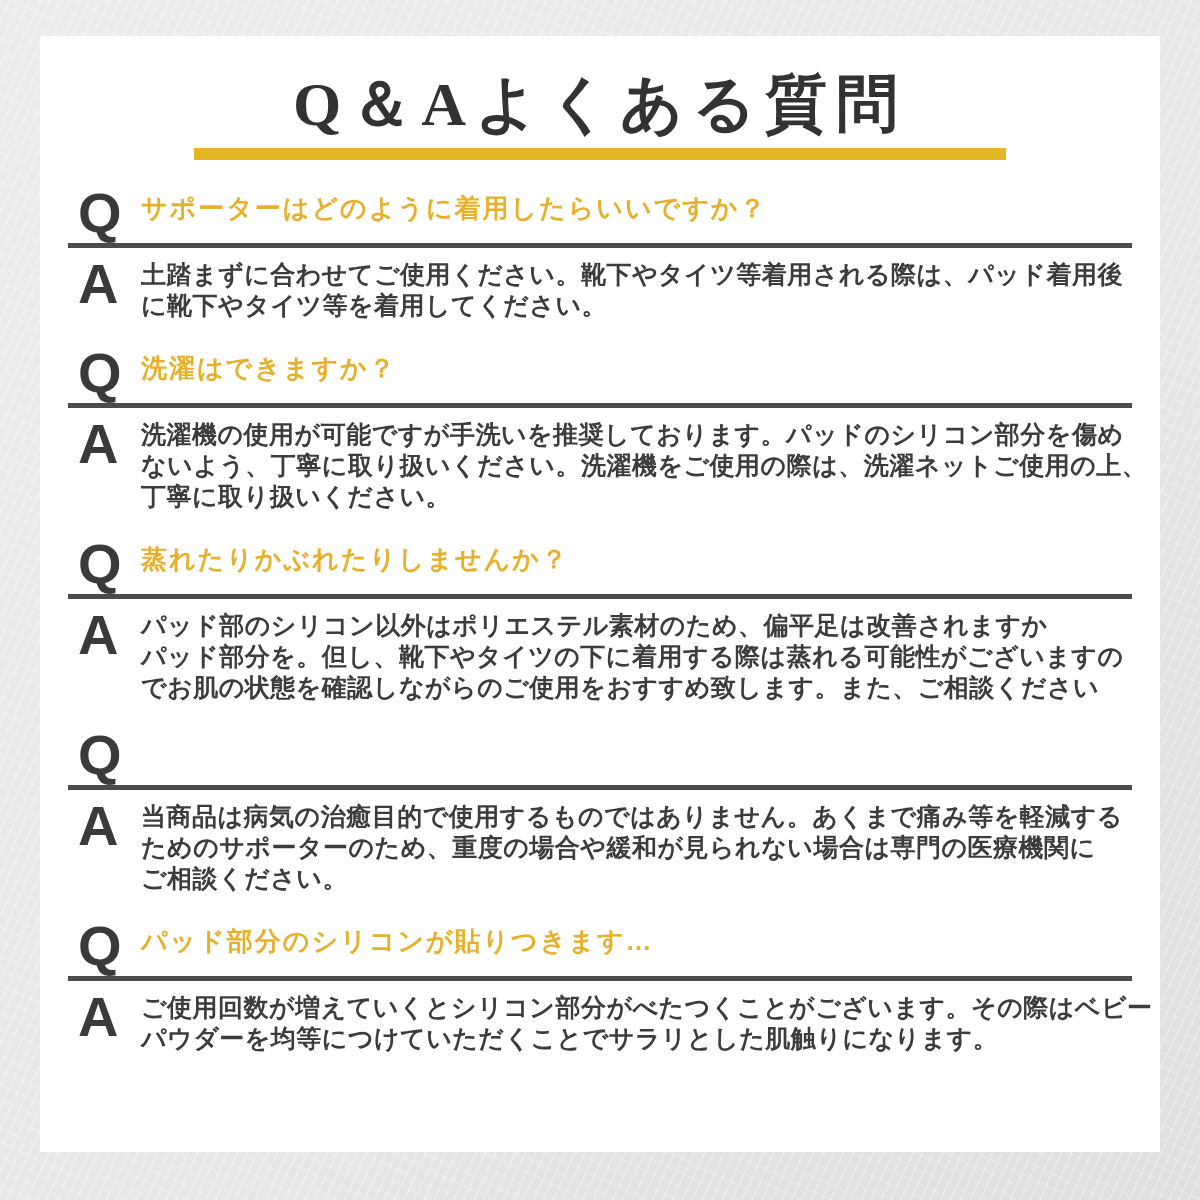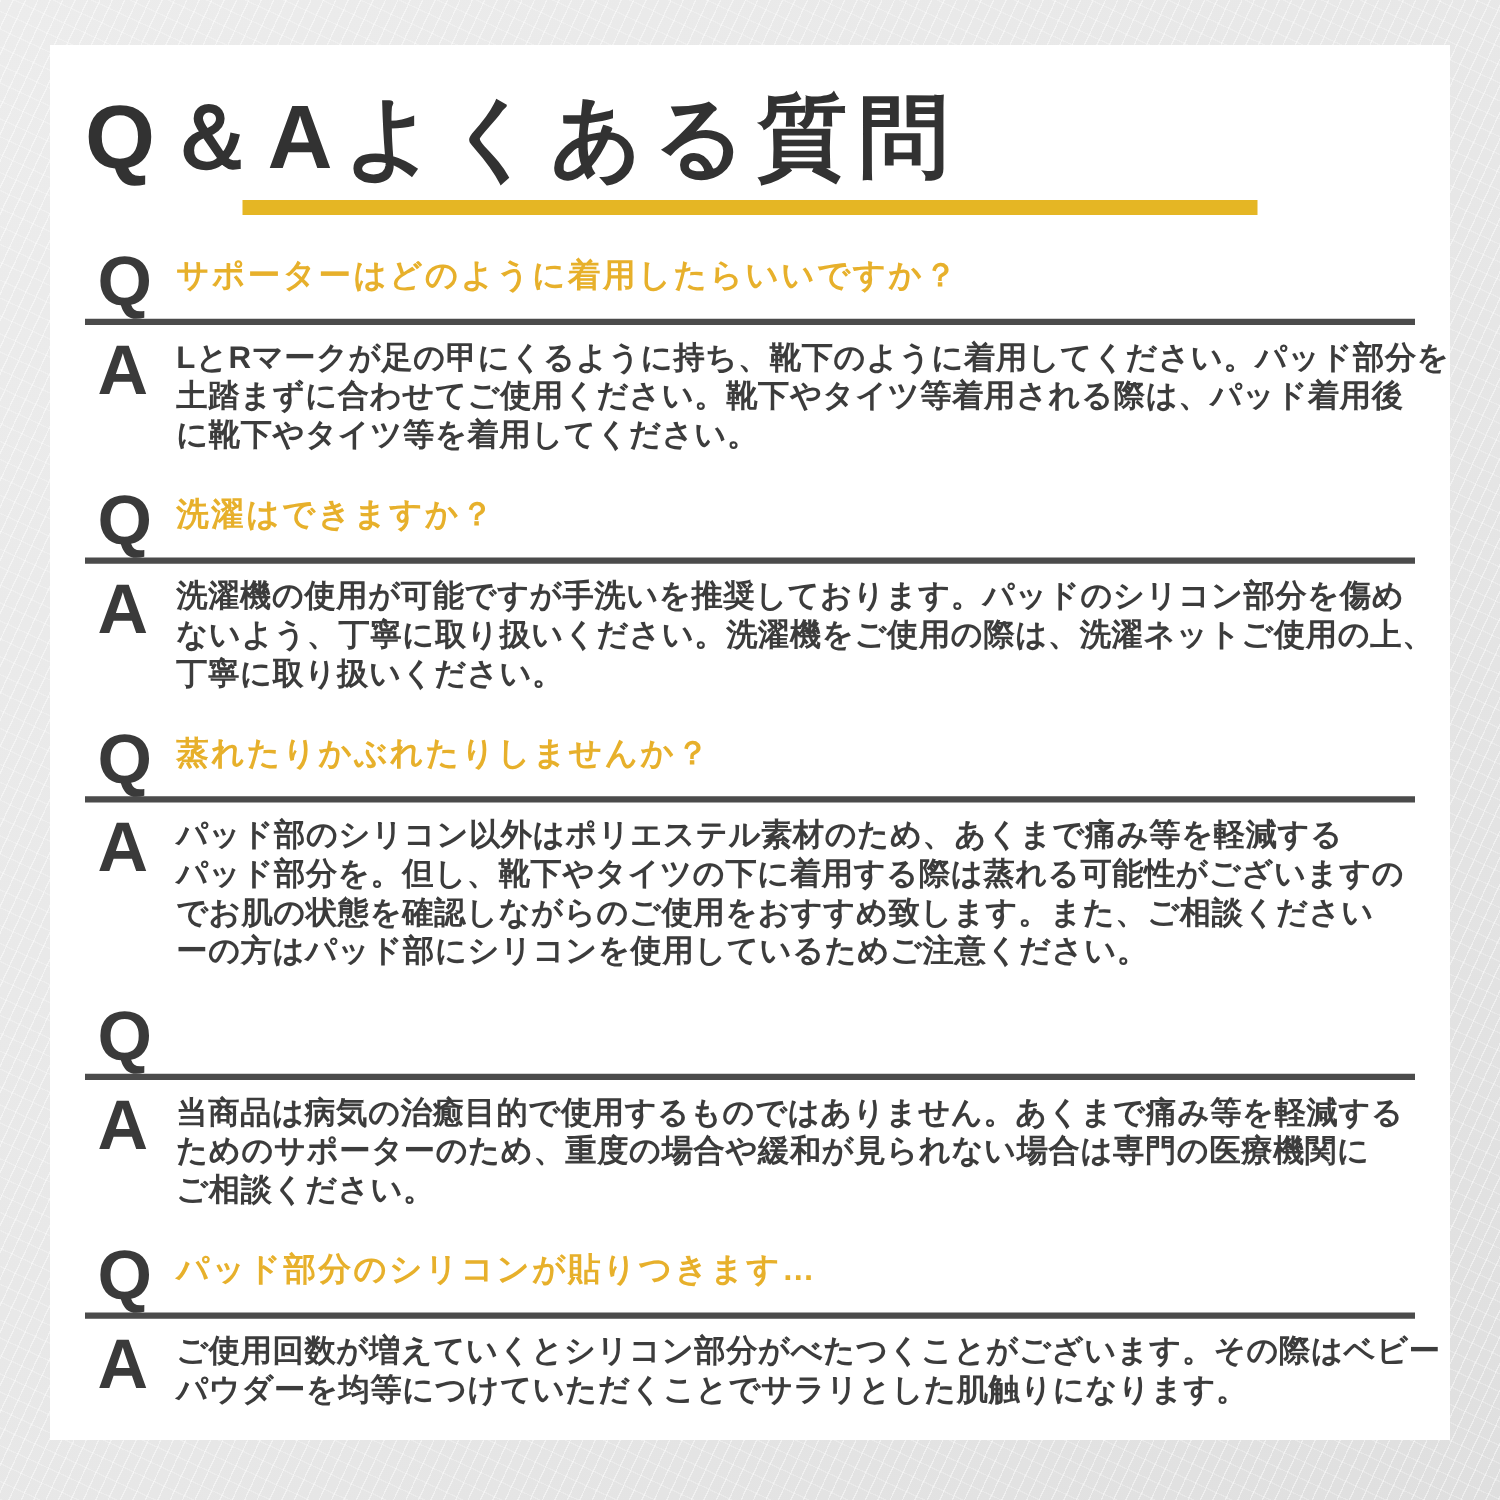--- a/index.html
+++ b/index.html
@@ -9,22 +9,22 @@
     background:
       repeating-linear-gradient(115deg, rgba(255,255,255,0.45) 0 1px, rgba(255,255,255,0) 1px 9px),
       repeating-linear-gradient(25deg, rgba(255,255,255,0.25) 0 1px, rgba(255,255,255,0) 1px 13px),
       linear-gradient(135deg,#ececec 0%,#e7e7e7 55%,#dfdfdf 100%);
   }
   .card{
     position:absolute;left:40px;top:36px;width:1120px;height:1116px;
     background:#ffffff;box-sizing:border-box;padding:34px 28px 0 28px;
   }
   .title{
-    font-size:72px;font-weight:bold;color:#323232;
-    letter-spacing:9px;line-height:1.12;white-space:nowrap;
+    text-align:center;font-size:62px;font-weight:bold;color:#323232;
+    letter-spacing:9px;line-height:1.12;white-space:nowrap;font-family:Liberation Serif, serif;
   }
   .title-bar{width:812px;height:12px;background:#e5b624;margin:9px auto 0 auto;}
   .sections{margin-top:25px;}
   .section{margin-bottom:24px;}
   .q-row{display:flex;align-items:flex-start;column-gap:17px;padding-left:10px;}
   .badge{
     font-weight:bold;color:#3a3a3a;font-size:56px;line-height:1;
     min-width:46px;flex-shrink:0;
   }
   .q-text{
@@ -48,21 +48,20 @@
 
     <div class="section">
       <div class="q-row">
         <div class="badge">Q</div>
         <div class="q-text">サポーターはどのように着用したらいいですか？</div>
       </div>
       <div class="divider"></div>
       <div class="a-row">
         <div class="badge">A</div>
         <div class="answer">
-          <div class="answer-line">LとRマークが足の甲にくるように持ち、靴下のように着用してください。パッド部分を</div>
           <div class="answer-line">土踏まずに合わせてご使用ください。靴下やタイツ等着用される際は、パッド着用後</div>
           <div class="answer-line">に靴下やタイツ等を着用してください。</div>
         </div>
       </div>
     </div>
 
     <div class="section">
       <div class="q-row">
         <div class="badge">Q</div>
         <div class="q-text">洗濯はできますか？</div>
@@ -80,24 +79,23 @@
 
     <div class="section">
       <div class="q-row">
         <div class="badge">Q</div>
         <div class="q-text">蒸れたりかぶれたりしませんか？</div>
       </div>
       <div class="divider"></div>
       <div class="a-row">
         <div class="badge">A</div>
         <div class="answer">
-          <div class="answer-line">パッド部のシリコン以外はポリエステル素材のため、あくまで痛み等を軽減する</div>
+          <div class="answer-line">パッド部のシリコン以外はポリエステル素材のため、偏平足は改善されますか</div>
           <div class="answer-line">パッド部分を。但し、靴下やタイツの下に着用する際は蒸れる可能性がございますの</div>
           <div class="answer-line">でお肌の状態を確認しながらのご使用をおすすめ致します。また、ご相談ください</div>
-          <div class="answer-line">ーの方はパッド部にシリコンを使用しているためご注意ください。</div>
         </div>
       </div>
     </div>
 
     <div class="section">
       <div class="q-row">
         <div class="badge">Q</div>
       </div>
       <div class="divider"></div>
       <div class="a-row">

